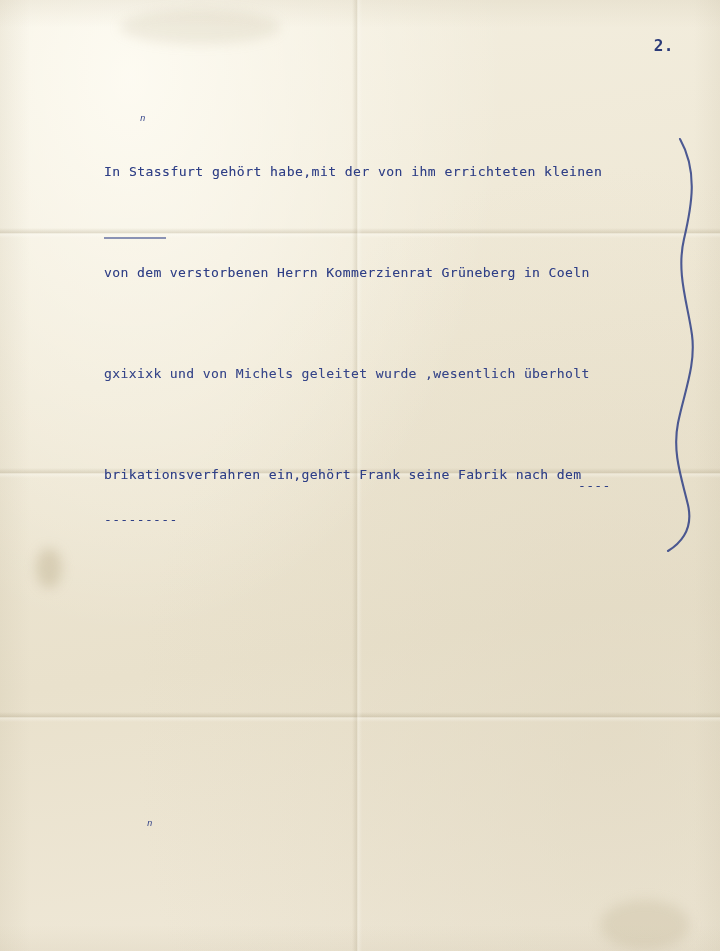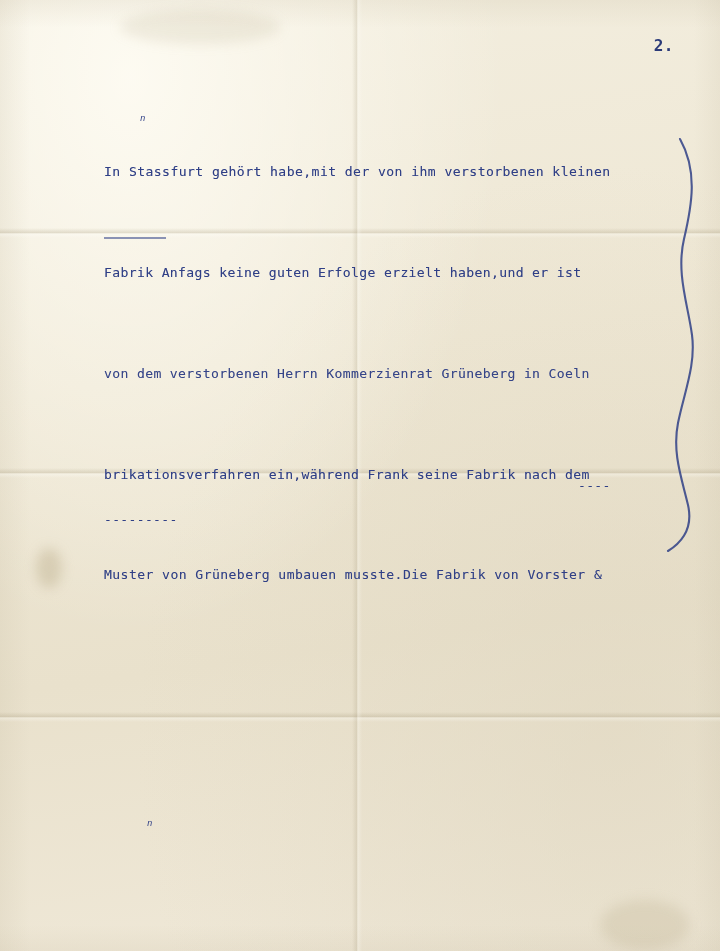--- a/index.html
+++ b/index.html
@@ -124,25 +124,24 @@
   <div class="fold fold-h" style="top:712px;"></div>
   <div class="fold fold-v" style="left:352px;"></div>
 
   <div class="smudge" style="left:36px; top:548px; width:26px; height:40px; background:rgba(168,152,112,0.30);"></div>
   <div class="smudge" style="left:600px; top:900px; width:90px; height:50px; background:rgba(176,162,126,0.22);"></div>
   <div class="smudge" style="left:120px; top:10px; width:160px; height:34px; background:rgba(176,162,126,0.16);"></div>
 
   <div class="page-number">2.</div>
 
   <div class="body-text">
-    <div class="line">In Stassfurt gehört habe,mit der von ihm verstorbenen kleinen</div>
-    <div class="line">Fabrik Anfags keine guten Erfolge erzielt haben,und er ist</div>
+    <div class="line">In Stassfurt gehört habe,mit der von ihm errichteten kleinen</div>
     <div class="line">von dem verstorbenen Herrn Kommerzienrat Grüneberg in Coeln</div>
-    <div class="line">brikationsverfahren ein,während Frank seine Fabrik nach dem</div>
-    <div class="line">Muster von Grüneberg umbauen musste.Die Fabrik von Vorster &amp;</div>
+    <div class="line">gxixixk und von Michels geleitet wurde ,wesentlich überholt</div>
+    <div class="line">brikationsverfahren ein,gehört Frank seine Fabrik nach dem</div>
     
     
     
     
     
     
     
     
     
     

